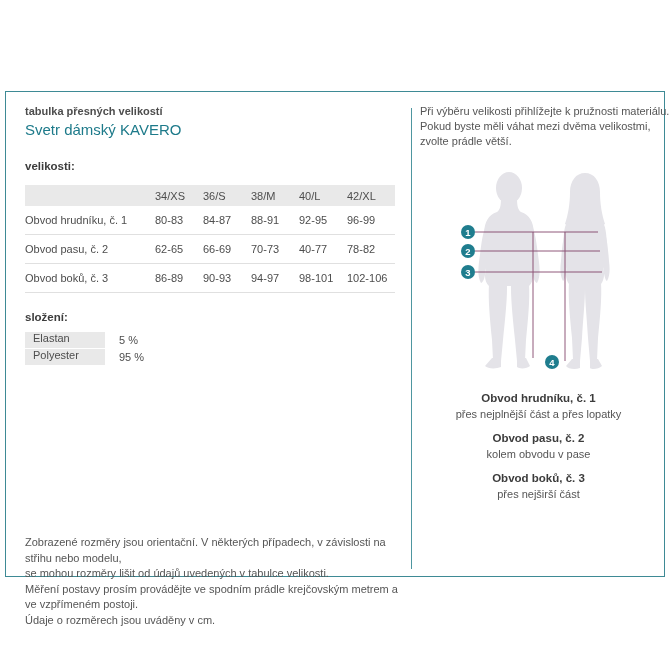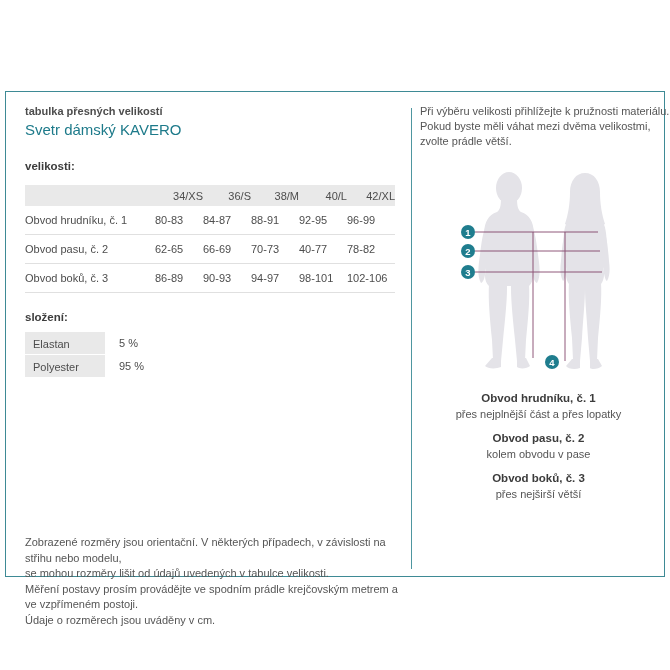--- a/index.html
+++ b/index.html
@@ -12,30 +12,30 @@
     border:1px solid #3e8a95; box-sizing:border-box; background:#fff;
   }
   .divider { position:absolute; left:411px; top:108px; width:1px; height:461px; background:#4e96a0; }
 
   .eyebrow { position:absolute; left:25px; top:105px; font-size:11px; font-weight:bold; color:#4d4d4d; }
   .title   { position:absolute; left:25px; top:121px; font-size:15px; font-weight:normal; color:#1d7a8a; }
   .sizes-heading { position:absolute; left:25px; top:160px; font-size:11.5px; font-weight:bold; color:#3c3c3c; }
 
   .size-table { position:absolute; left:25px; top:185px; border-collapse:collapse; table-layout:fixed;
     font-size:11px; color:#4d4d4d; }
-  .size-table th { background:#e9e9e9; font-weight:normal; height:21px; text-align:right; padding:0; }
+  .size-table th { background:#e9e9e9; font-weight:normal; height:21px; text-align:left; padding:0; }
   .size-table th.col-label { width:130px; }
   .size-table th.col-val { width:48px; }
   .size-table td { height:28px; border-bottom:1px solid #e0e0e0; text-align:left; padding:0; }
   .size-table td.row-label { text-align:left; }
 
   .comp-heading { position:absolute; left:25px; top:311px; font-size:11.5px; font-weight:bold; color:#3c3c3c; }
   .comp-table { position:absolute; left:25px; top:332px; font-size:11px; color:#4d4d4d; }
   .comp-row { display:flex; align-items:center; margin-bottom:1px; }
-  .comp-label { width:72px; background:#e9e9e9; padding:6px 0 4px 8px; }
+  .comp-label { width:72px; background:#e9e9e9; padding:0 0 4px 8px; }
   .comp-value { margin-left:14px; }
 
   .disclaimer { position:absolute; left:25px; top:510px; width:385px; font-size:11px; color:#555555; line-height:15.5px;margin-top:25px; }
 
   .advice { position:absolute; left:420px; top:104px; width:253px; text-align:left;
     font-size:11px; color:#555555; line-height:15px; }
 
   .figure-svg { position:absolute; left:455px; top:168px; }
 
   .measures { position:absolute; left:412px; top:390px; width:253px; text-align:center; }
@@ -174,15 +174,15 @@
   <div class="measure-group">
     <div class="measure-title">Obvod hrudníku, č. 1</div>
     <div class="measure-desc">přes nejplnější část a přes lopatky</div>
   </div>
   <div class="measure-group">
     <div class="measure-title">Obvod pasu, č. 2</div>
     <div class="measure-desc">kolem obvodu v pase</div>
   </div>
   <div class="measure-group">
     <div class="measure-title">Obvod boků, č. 3</div>
-    <div class="measure-desc">přes nejširší větší</div>
+    <div class="measure-desc">přes nejširší část</div>
   </div>
 </div>
 
 </body></html>

